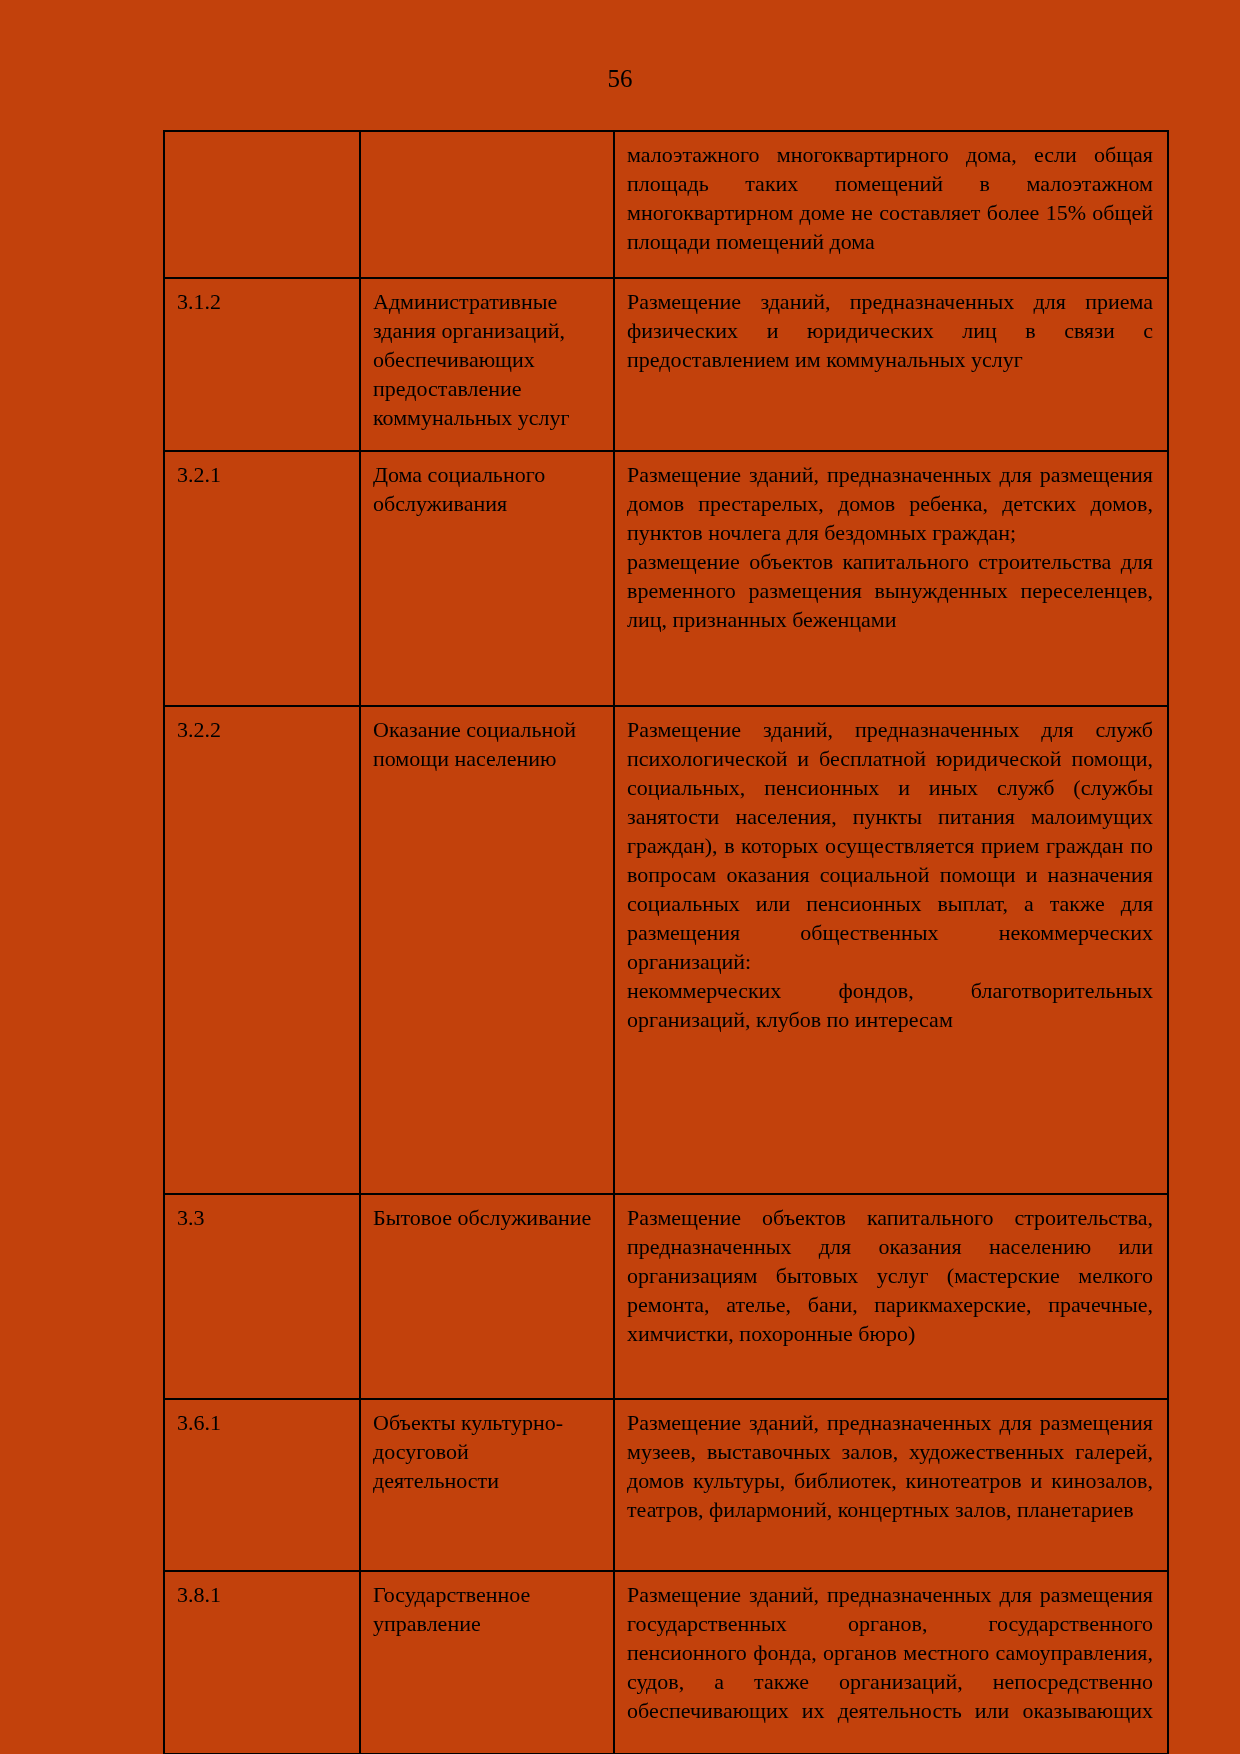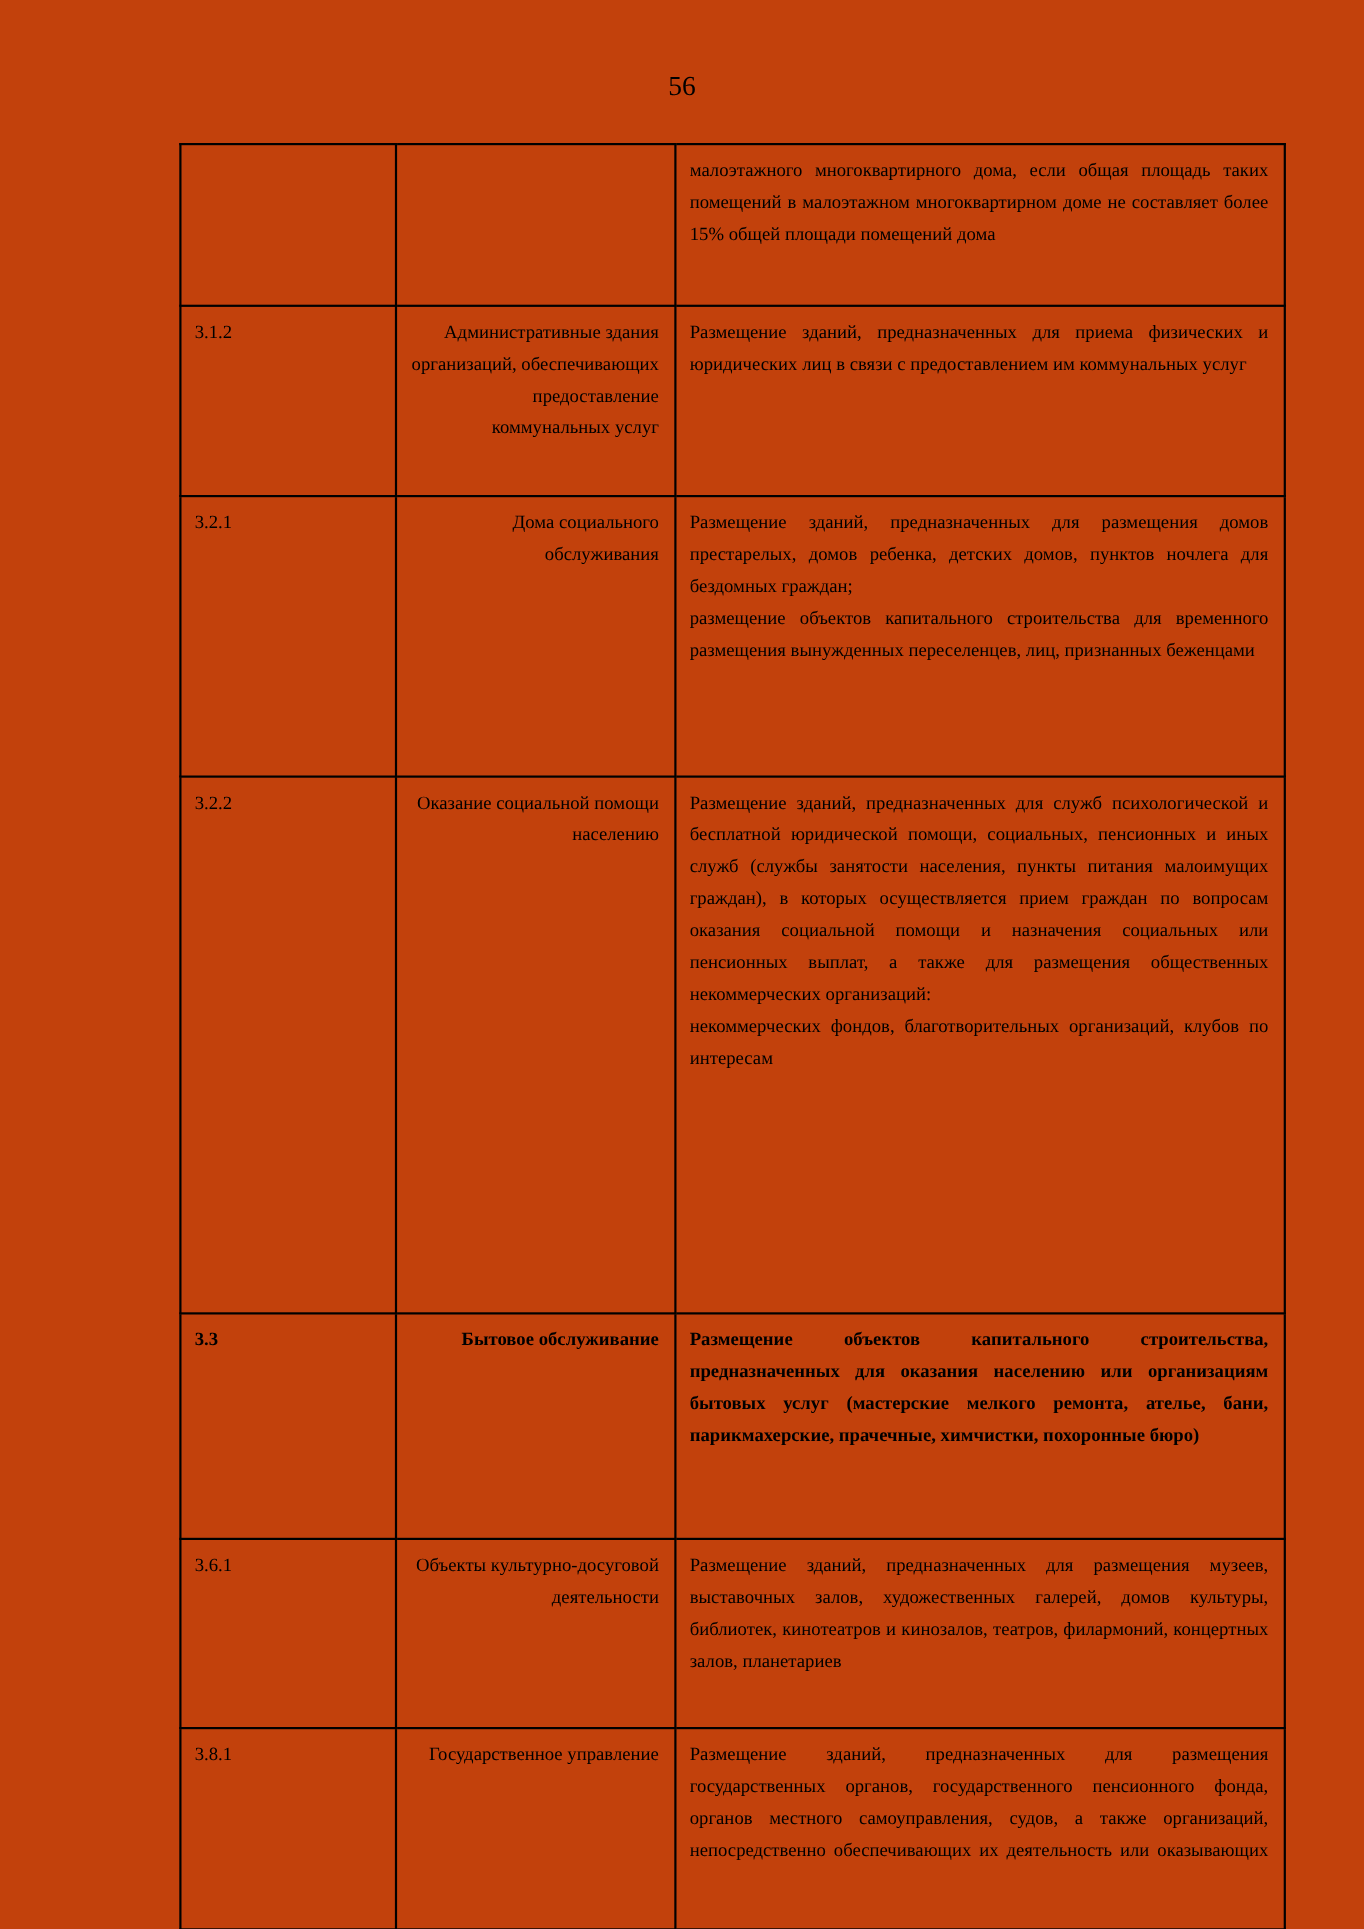--- a/index.html
+++ b/index.html
@@ -33,39 +33,39 @@
     position: absolute;
     left: 163px;
     top: 130px;
     width: 1004px;
     border-collapse: collapse;
     table-layout: fixed;
   }
   table.doc-table td {
     border: 2px solid #000000;
     vertical-align: top;
-    font-size: 17px;
+    font-size: 22px;
     line-height: 29px;
     padding: 8px 14px 0 12px;
     overflow: hidden;
   }
   col.c1 { width: 196px; }
   col.c2 { width: 254px; }
   col.c3 { width: 554px; }
   td.code { padding-left: 10px; }
-  td.name { text-align: right; }
+  td.name { text-align: left; }
   td.desc {
     text-align: justify;
     white-space: pre-wrap;
   }
   tr.r1 { height: 147px; }
   tr.r2 { height: 173px; font-family: Liberation Serif, serif; }
   tr.r3 { height: 255px; }
   tr.r4 { height: 488px; }
-  tr.r5 { height: 205px; font-weight: bold; }
+  tr.r5 { height: 205px; }
   tr.r6 { height: 172px; padding-left: 12px; }
   tr.r7 { height: 183px; }
   
   tr.r7 td.desc { text-align-last: justify; }
 </style>
 </head>
 <body>
 
 <div class="page">
 

